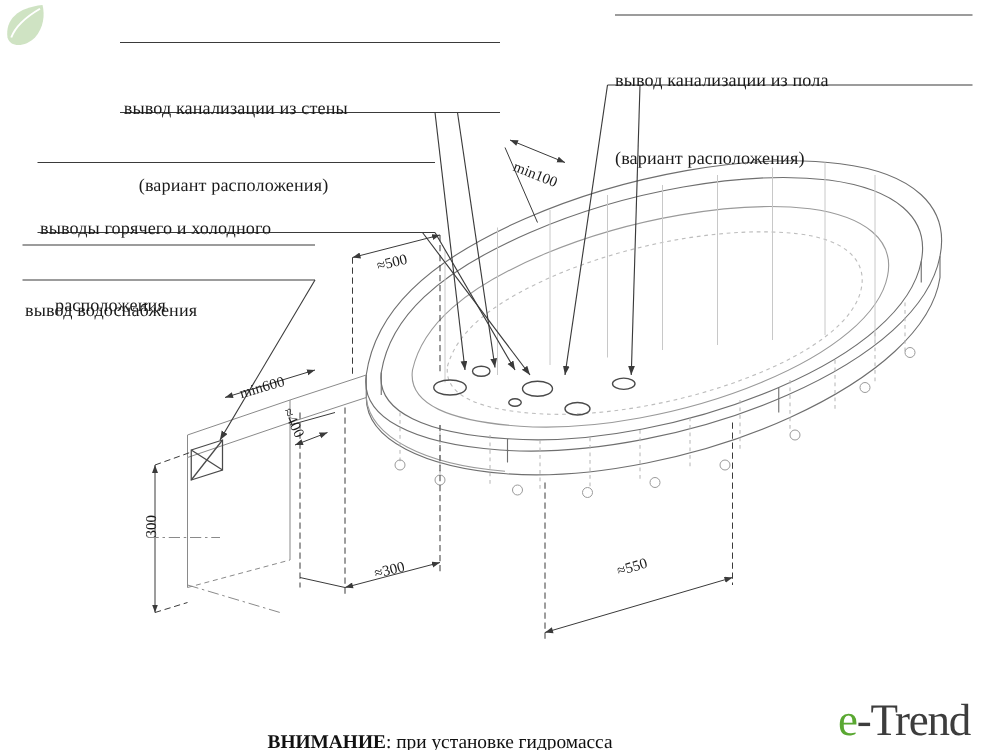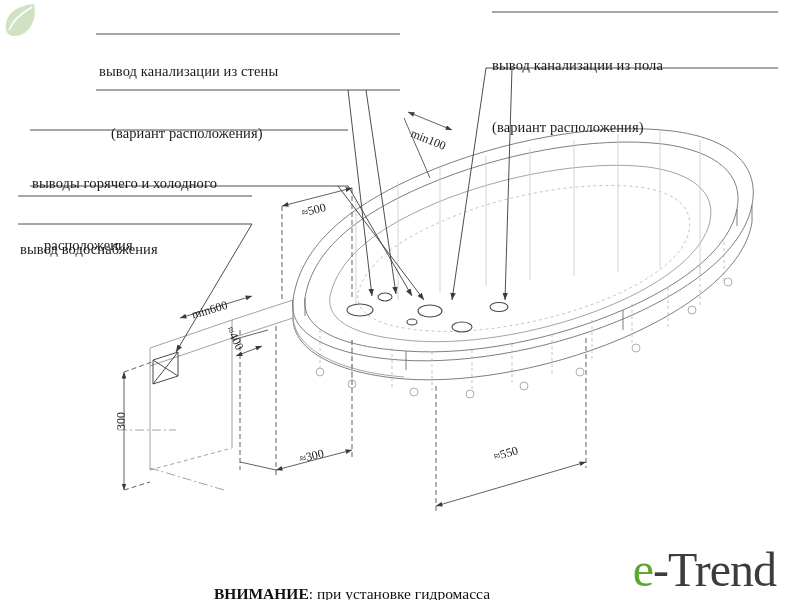--- a/index.html
+++ b/index.html
@@ -45,21 +45,21 @@
     white-space: pre;
   }
   .warn b {
     font-weight: bold;
   }
   .logo {
     position: absolute;
     right: 14px;
     bottom: 6px;
     font-family: "Liberation Serif", serif;
-    font-size: 48px;
+    font-size: 36px;
     color: #3d3d3d;
     letter-spacing: -1px;
     line-height: 1;
   }
   .logo .e {
     color: #5aa832;
   }
   .leaf {
     position: absolute;
     right: 112px;
@@ -229,21 +229,21 @@
       <path d="M436,386 L436,512" stroke-dasharray="5 3"></path>
       <path d="M586,338 L586,468" stroke-dasharray="5 3"></path>
     </g>
   </svg>
 
   <div class="callout" style="left:492px; top:14px;">
     <div>вывод канализации из пола</div>
     <div>(вариант расположения)</div>
   </div>
 
-  <div class="callout" style="left:99px; top:20px;">
+  <div class="callout" style="left:99px; top:36px;">
     <div>вывод канализации из стены</div>
     <div style="padding-left:12px;">(вариант расположения)</div>
   </div>
 
   <div class="callout" style="left:32px; top:132px;font-family:Liberation Serif, serif;">
     <div>выводы горячего и холодного</div>
     <div style="padding-left:12px;">расположения</div>
   </div>
 
   <div class="callout" style="left:20px; top:198px;">

